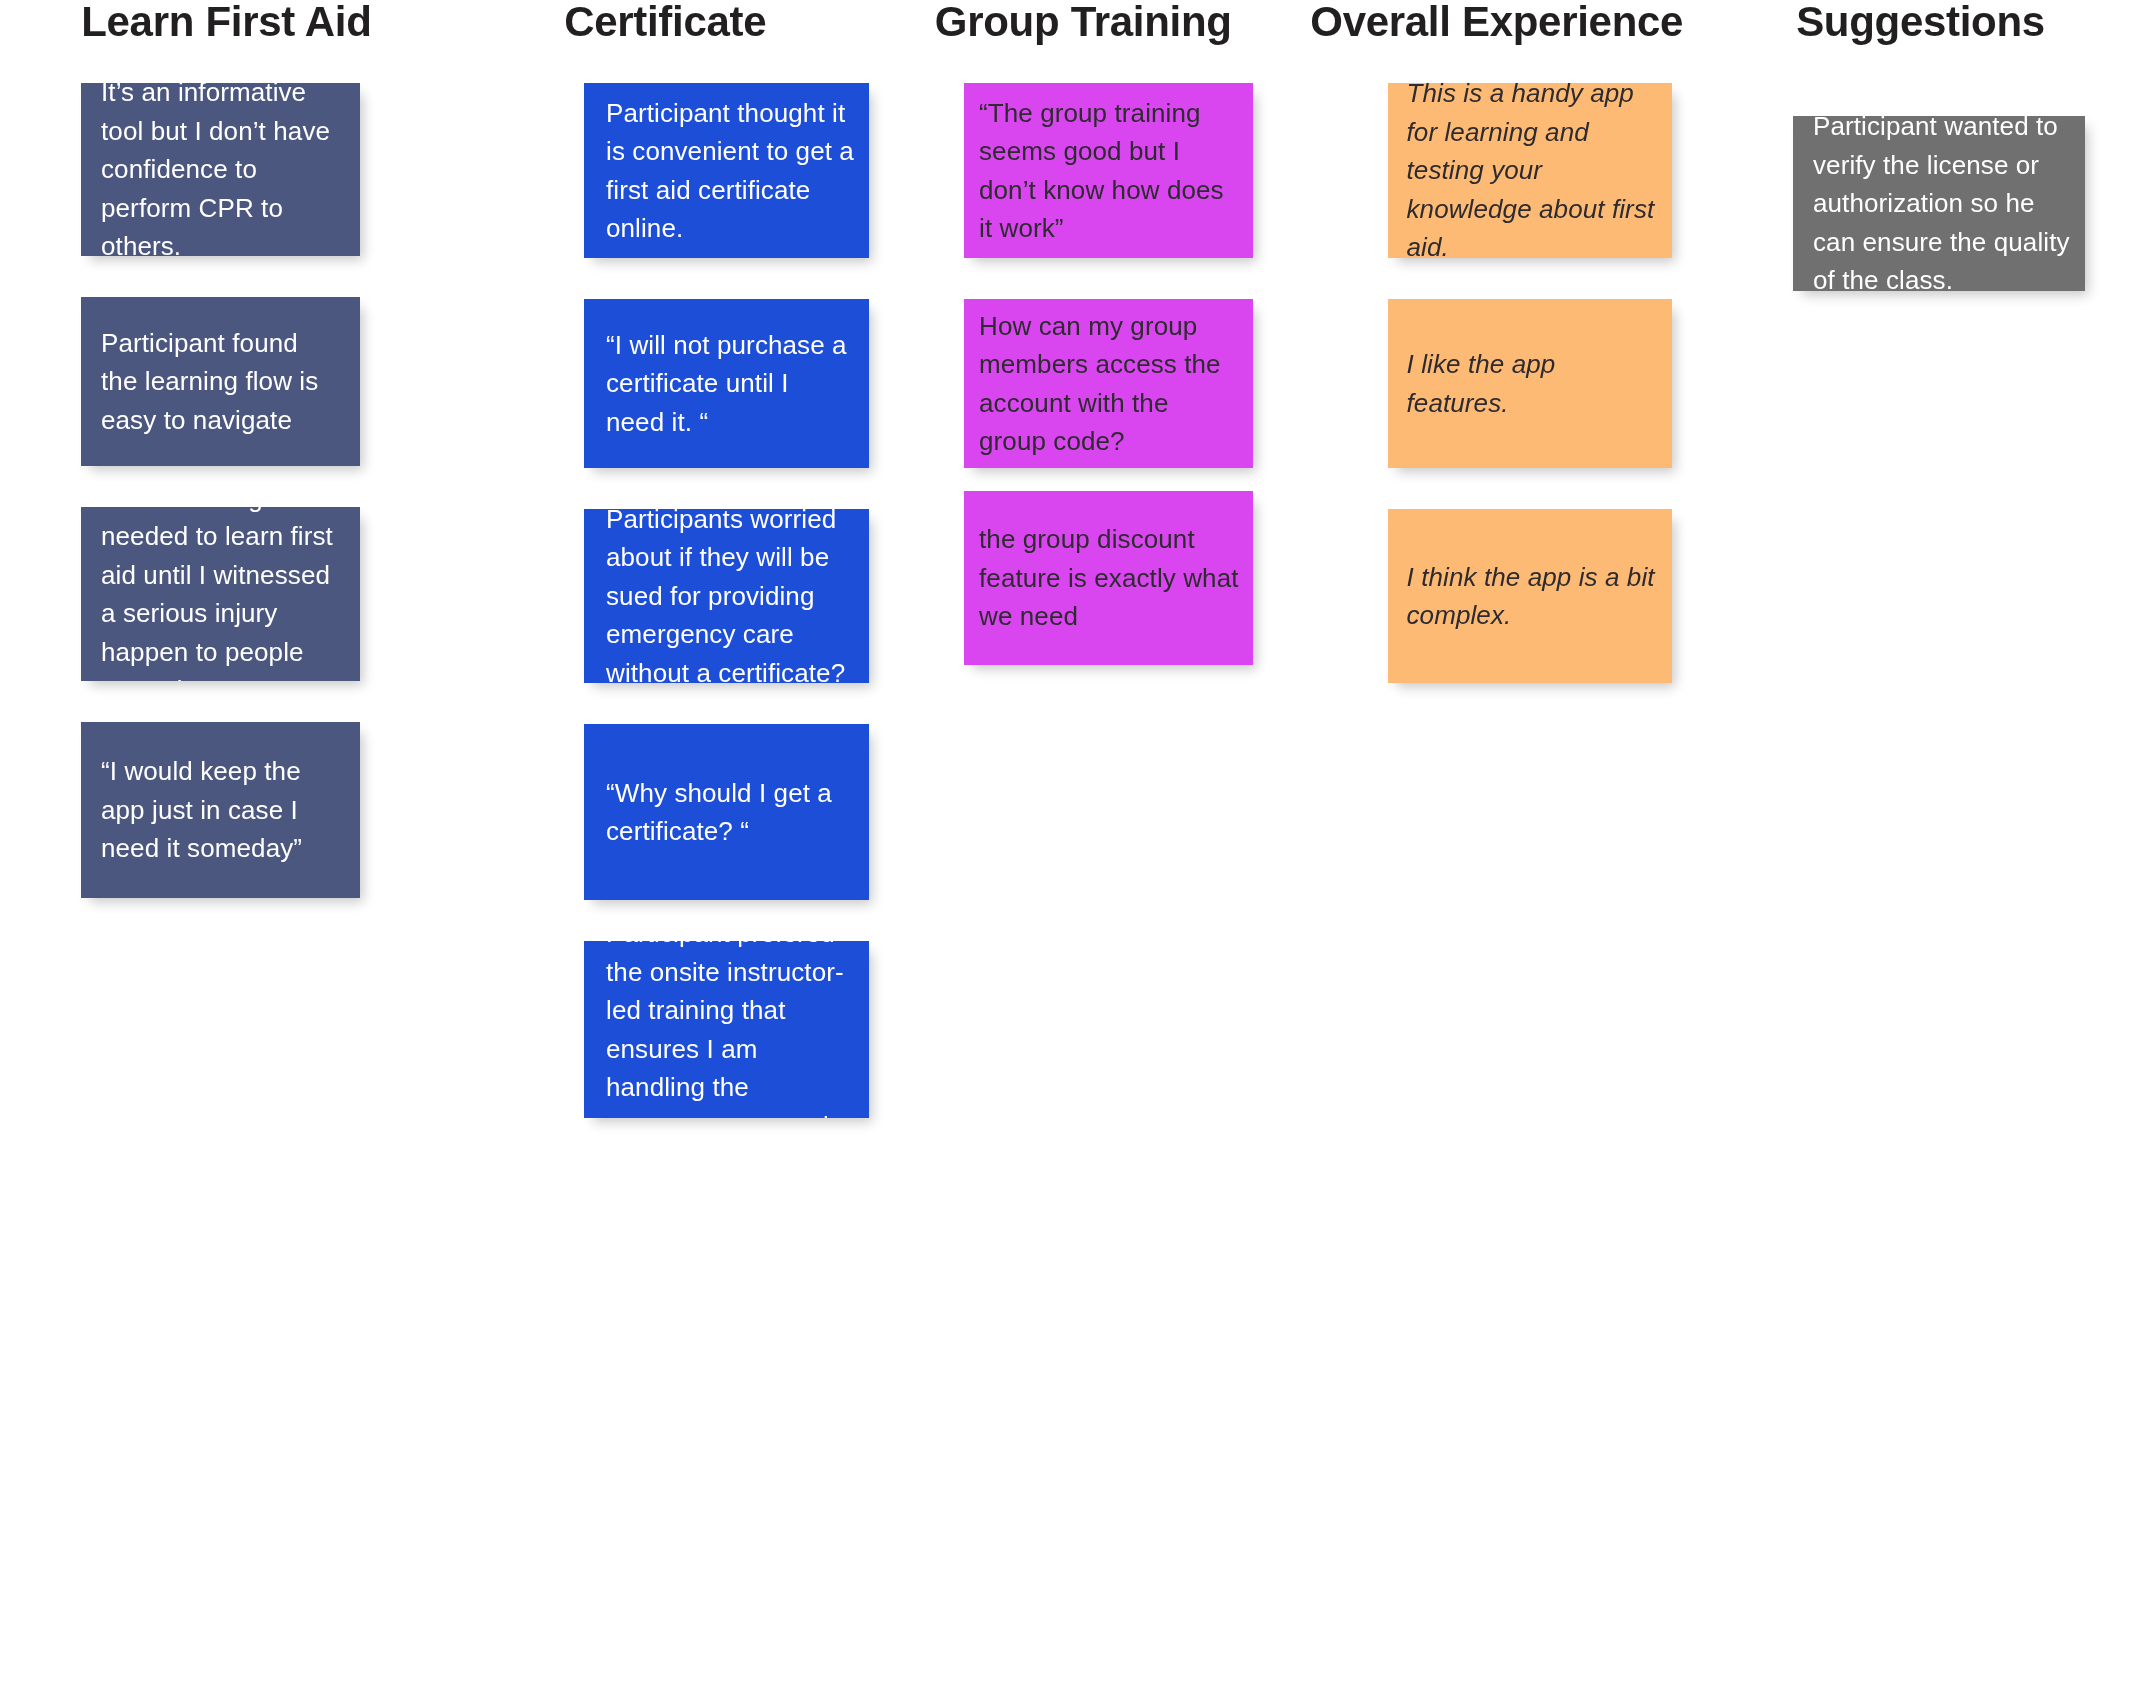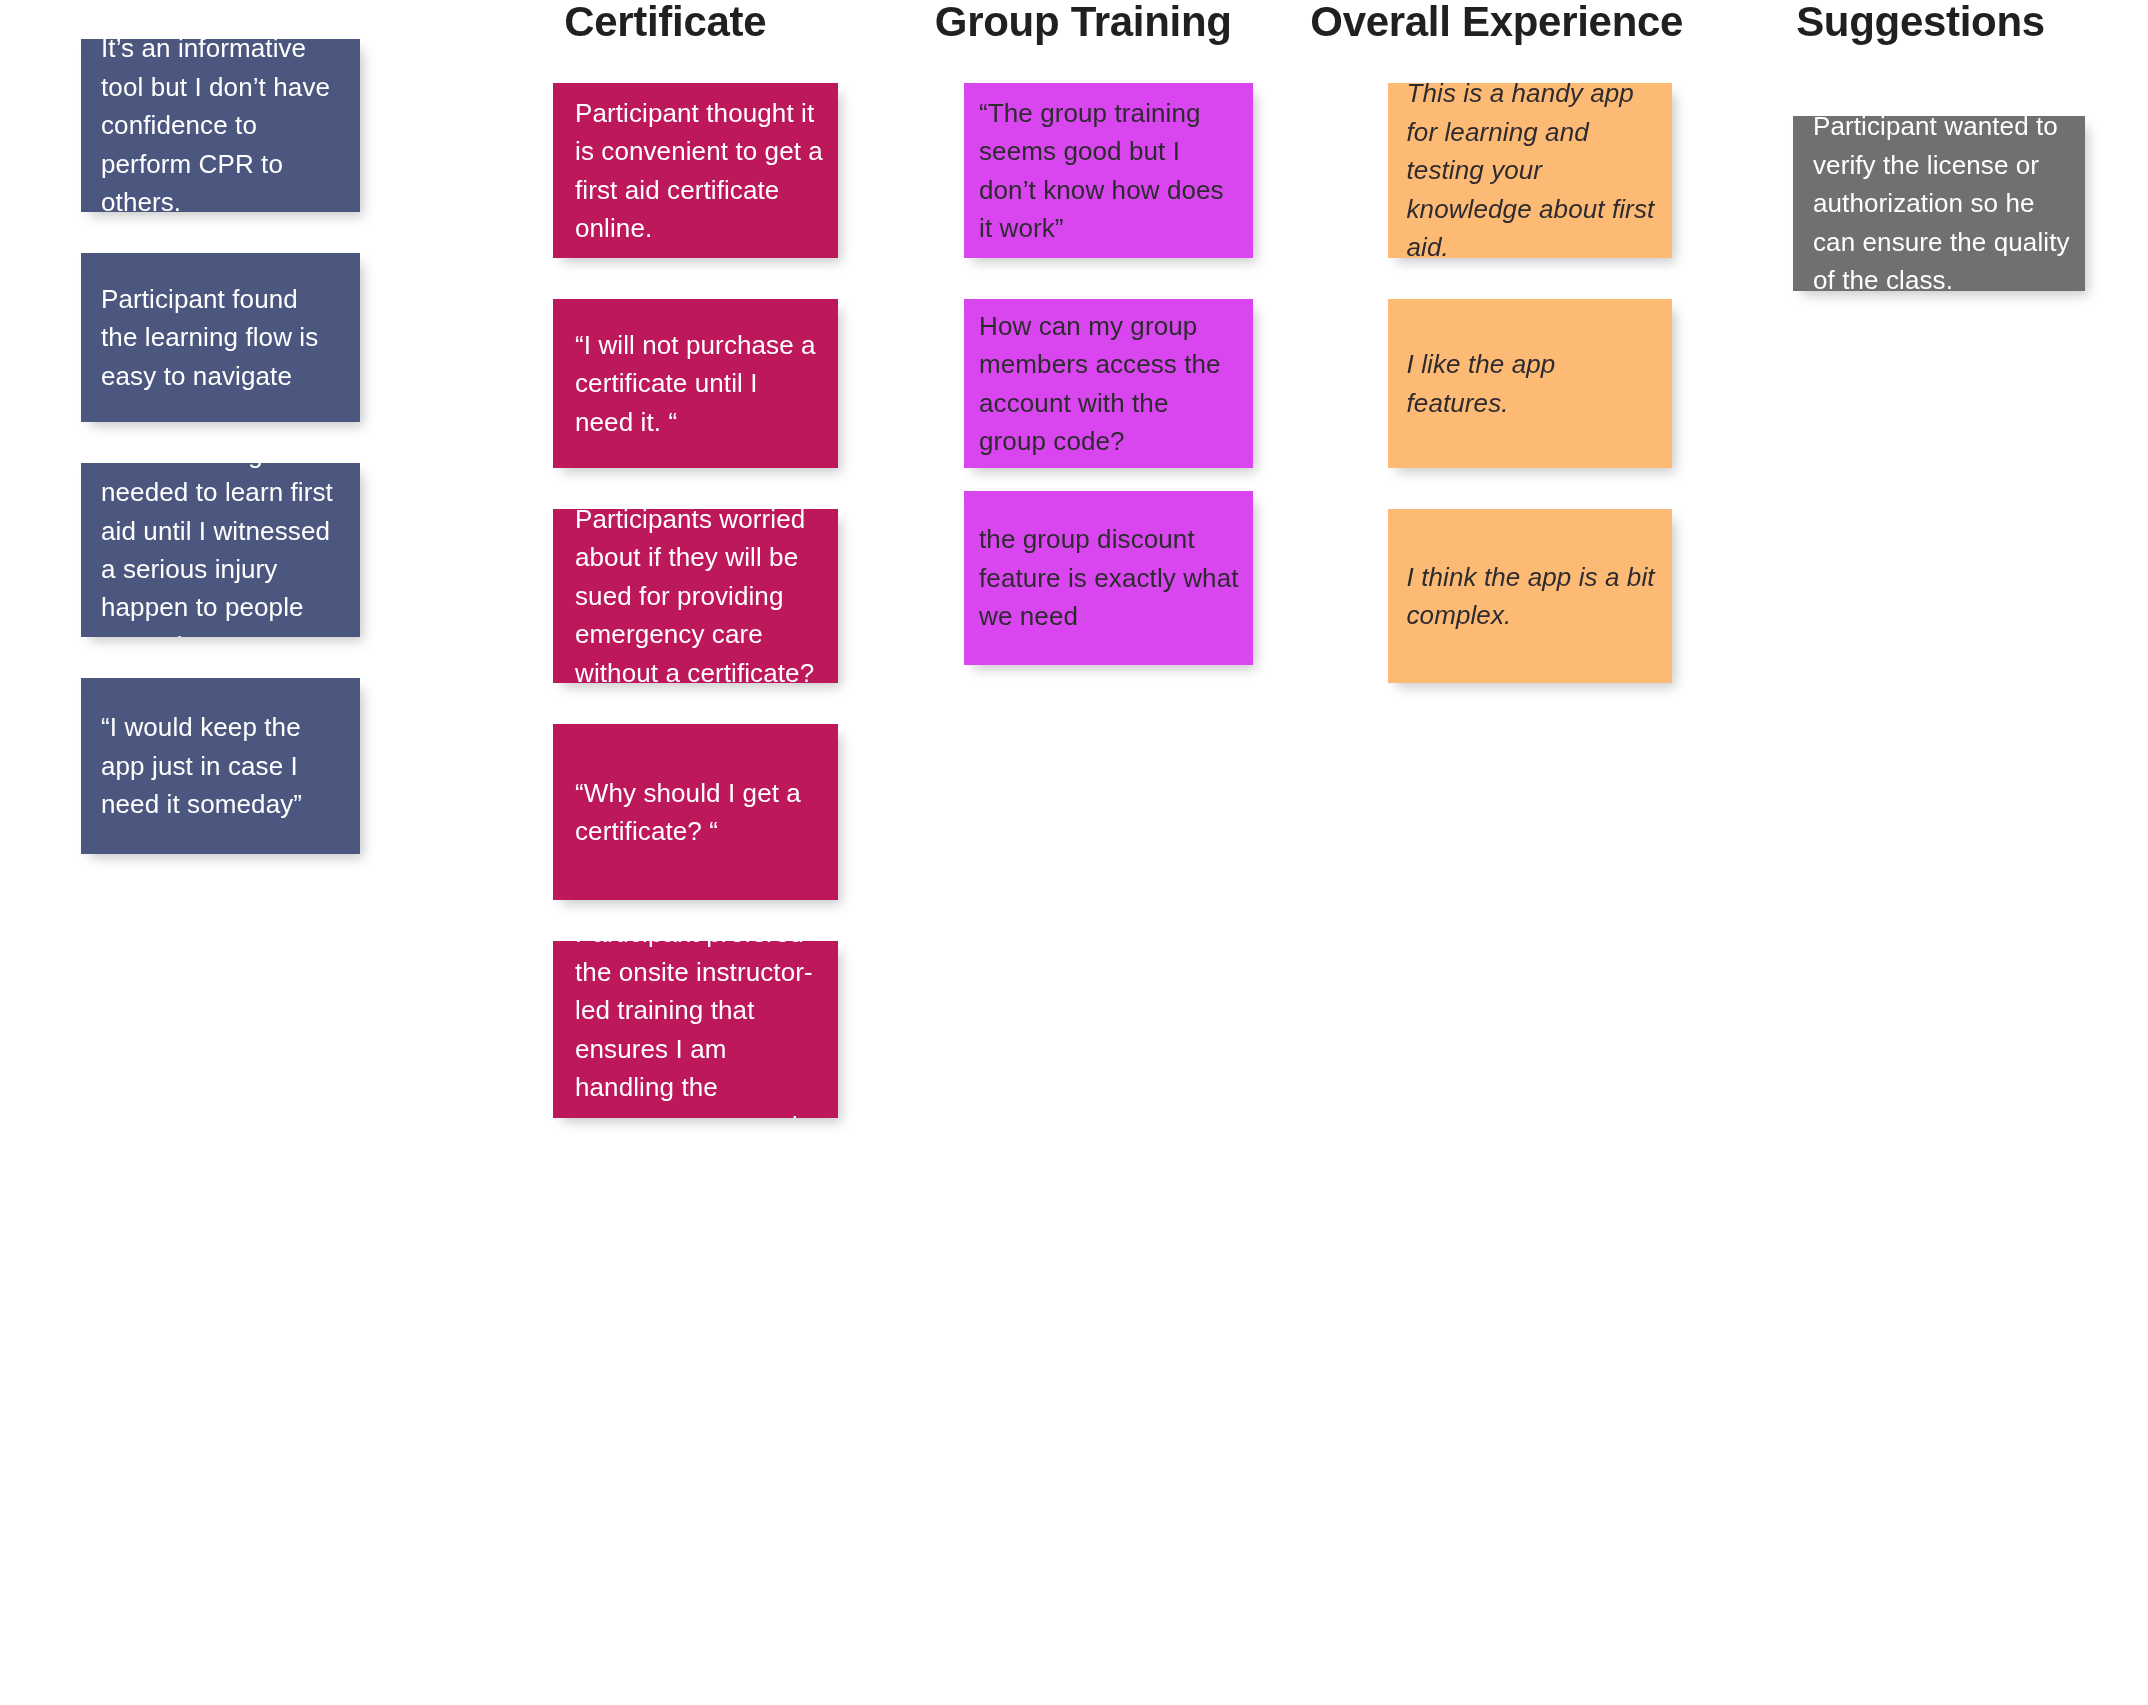--- a/index.html
+++ b/index.html
@@ -88,21 +88,21 @@
 
   
   .col-1 .card { width: 279px; }
   .col-2 .card { width: 285px; }
   .col-3 .card { width: 289px; }
   .col-4 .card { width: 284px; }
   .col-5 .card { width: 292px; }
 
   
   .theme-blue     { background: #4c577f; color: #ffffff; }
-  .theme-dark     { background: #be185d; color: #ffffff; }
+  .theme-dark     { background: #1d4ed8; color: #ffffff; margin-left: 31px; }
   .theme-lavender { background: #d946ef; color: #2e2b30; }
   .theme-blush    { background: #fdba74; color: #2e2b30; font-style: italic; }
   .theme-gray     { background: #707070; color: #ffffff; }
 
   
   .col-1 .cards { margin-top: 39px; align-items: flex-start; padding-left: 81px; }
   .col-1 .card { padding: 0 20px 0 20px; }
 
   .col-2 .cards { margin-top: 39px; align-items: flex-start; padding-left: 107px; }
   .col-2 .card { padding: 0 15px 0 22px; }
@@ -114,20 +114,21 @@
   .col-4 .card { padding: 0 13.4px 0 18.5px; }
 
   .col-5 .cards { margin-top: 72px; align-items: flex-start; padding-left: 95px; }
   .col-5 .card { padding: 0 13.4px 0 20px; }
 </style>
 </head>
 <body>
 
 <div class="board">
     <div class="column col-1">
+      <div class="col-header">Learn First Aid</div>
       <div class="cards">
         <div class="card theme-blue" style="height: 173px;">
           <p class="card-text">It’s an informative tool but I don’t have confidence to perform CPR to others.</p>
         </div>
         <div class="card theme-blue" style="height: 169px; margin-top: 41px;">
           <p class="card-text">Participant found the learning flow is easy to navigate</p>
         </div>
         <div class="card theme-blue" style="height: 174px; margin-top: 41px;">
           <p class="card-text">“I never thought I needed to learn first aid until I witnessed a serious injury happen to people around me. “</p>
         </div>

